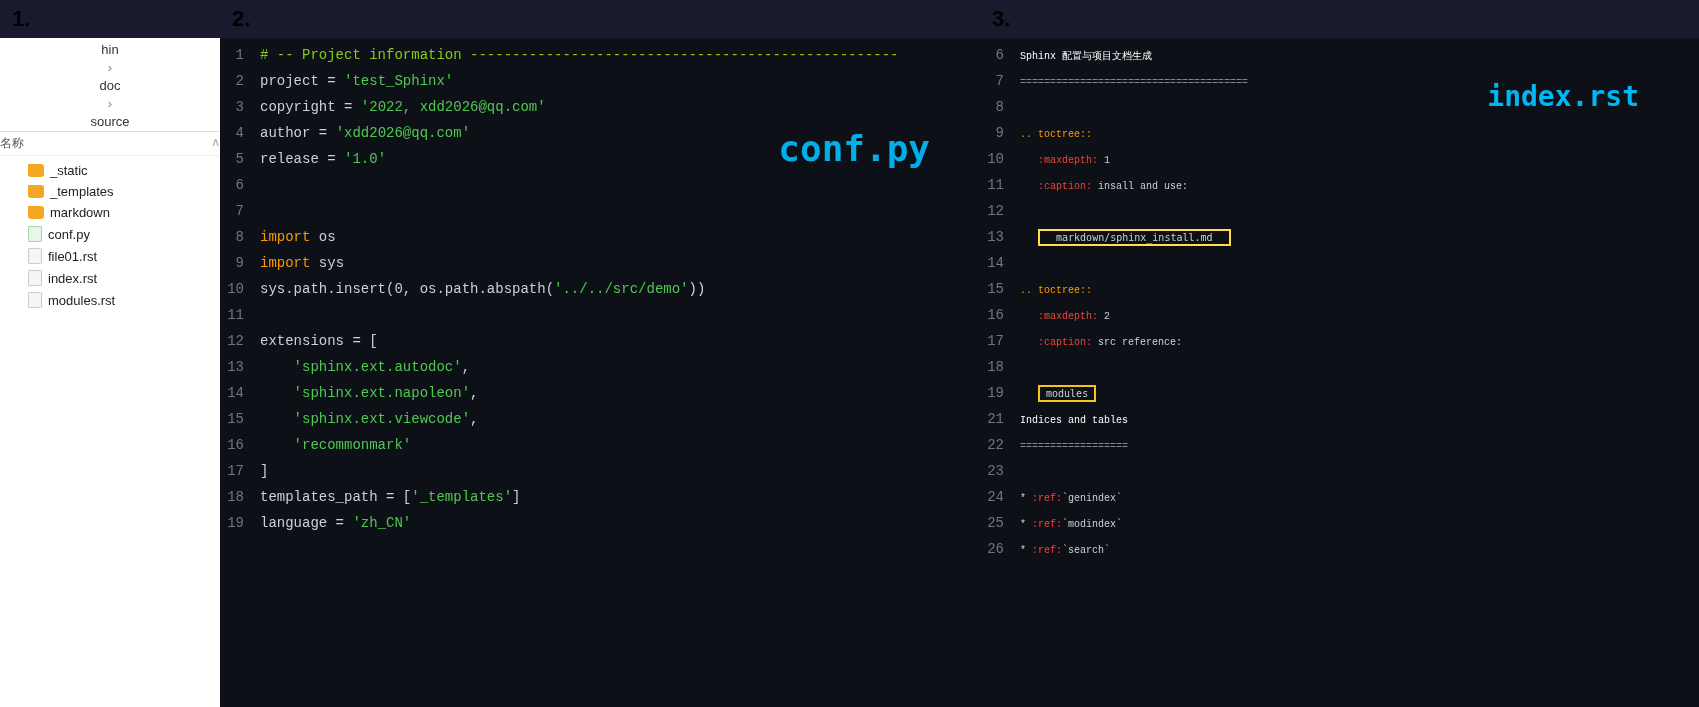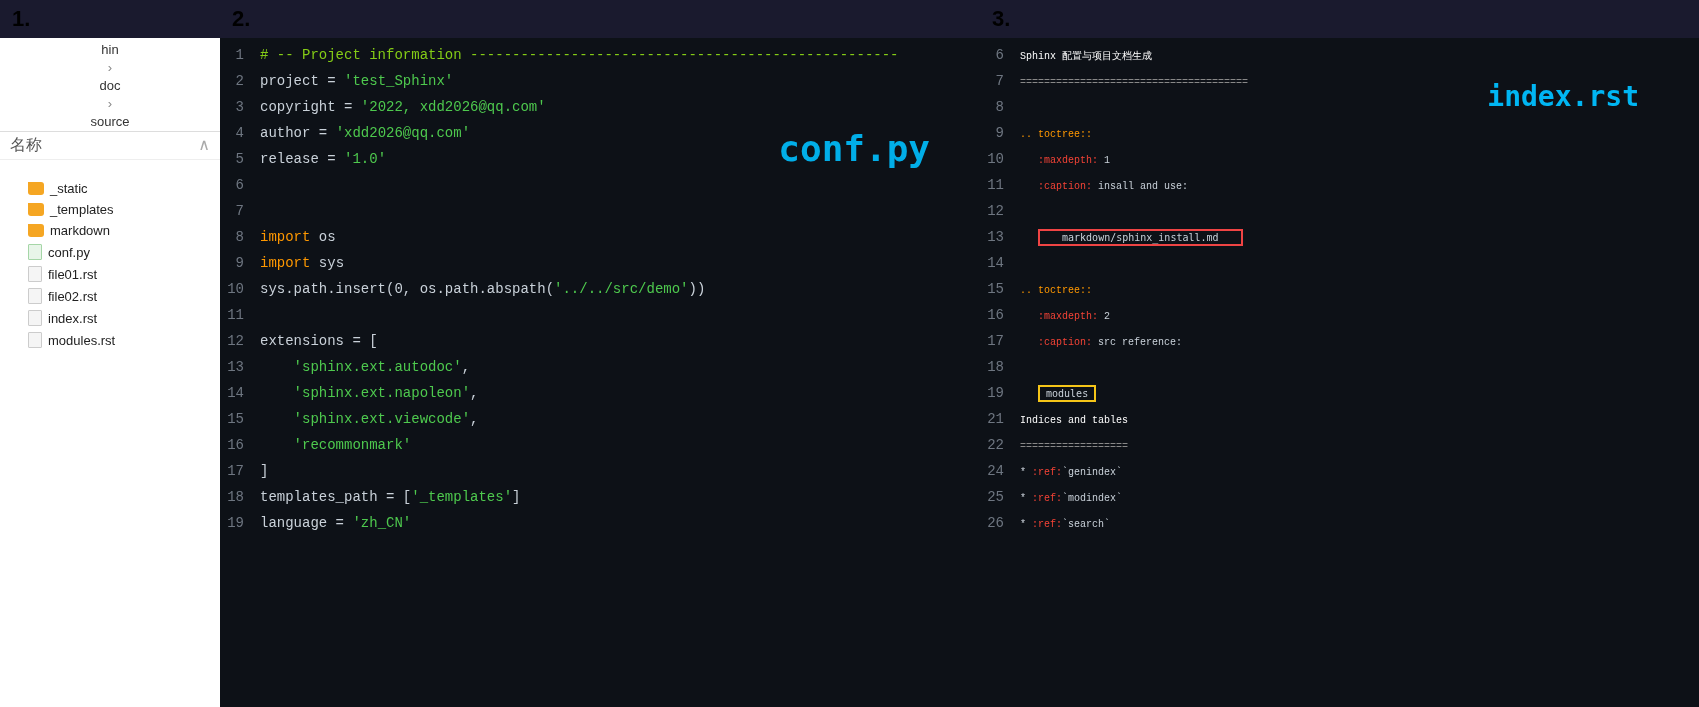--- a/index.html
+++ b/index.html
@@ -89,21 +89,21 @@
     </div>
 
     <div style="font-family:Arial,sans-serif;font-size:13px;color:#333;padding:4px 10px 2px 10px;display:flex;align-items:center;gap:3px;border-bottom:1px solid #ddd;flex-direction:column;">
       <span>hin</span>
       <span style="color:#888;">›</span>
       <span>doc</span>
       <span style="color:#888;">›</span>
       <span>source</span>
     </div>
 
-    <div style="font-family:Arial,sans-serif;font-size:16px;color:#555;padding:3px 10px;display:flex;justify-content:space-between;border-bottom:1px solid #eee;margin-bottom:18px;">
+    <div style="font-family:Arial,sans-serif;font-size:12px;color:#555;padding:3px 0;display:flex;justify-content:space-between;border-bottom:1px solid #eee;margin-bottom:4px;">
       <span>名称</span>
       <span style="color:#aaa;">∧</span>
     </div>
 
     <div>
       <div class="file-item">
         <span style="width:16px;height:13px;background:#f5a623;border-radius:0 3px 3px 3px;display:inline-block;flex-shrink:0;"></span>
         <span>_static</span>
       </div>
       <div class="file-item">
@@ -114,24 +114,20 @@
         <span style="width:16px;height:13px;background:#f5a623;border-radius:0 3px 3px 3px;display:inline-block;flex-shrink:0;"></span>
         <span>markdown</span>
       </div>
       <div class="file-item">
         <span style="width:14px;height:16px;background:#e8f5e9;border:1px solid #a5d6a7;display:inline-block;flex-shrink:0;border-radius:1px;"></span>
         <span>conf.py</span>
       </div>
       <div class="file-item">
         <span style="width:14px;height:16px;background:#f5f5f5;border:1px solid #ccc;display:inline-block;flex-shrink:0;border-radius:1px;"></span>
         <span>file01.rst</span>
-      </div>
-      <div class="file-item">
-        <span style="width:14px;height:16px;background:#f5f5f5;border:1px solid #ccc;display:inline-block;flex-shrink:0;border-radius:1px;"></span>
-        <span>file02.rst</span>
       </div>
       <div class="file-item">
         <span style="width:14px;height:16px;background:#f5f5f5;border:1px solid #ccc;display:inline-block;flex-shrink:0;border-radius:1px;"></span>
         <span>index.rst</span>
       </div>
       <div class="file-item">
         <span style="width:14px;height:16px;background:#f5f5f5;border:1px solid #ccc;display:inline-block;flex-shrink:0;border-radius:1px;"></span>
         <span>modules.rst</span>
       </div>
     </div>
@@ -281,21 +277,21 @@
         <span class="rst-content"><span class="rst-option">   :caption:</span><span class="rst-value"> insall and use:</span></span>
       </div>
 
       <div class="rst-line">
         <span class="rst-line-num">12</span>
         <span class="rst-content"></span>
       </div>
 
       <div class="rst-line">
         <span class="rst-line-num">13</span>
-        <span class="rst-content">   <span style="border:2px solid #ef4444;padding:1px 22px;color:#c9d1d9;font-family:Consolas,monospace;">markdown/sphinx_install.md</span></span>
+        <span class="rst-content">   <span style="border:2px solid #fde047;padding:1px 16px;color:#c9d1d9;font-family:Consolas,monospace;">markdown/sphinx_install.md</span></span>
       </div>
 
       <div class="rst-line">
         <span class="rst-line-num">14</span>
         <span class="rst-content"></span>
       </div>
 
       <div class="rst-line">
         <span class="rst-line-num">15</span>
         <span class="rst-content rst-directive">.. toctree::</span>
@@ -325,20 +321,24 @@
       <div class="rst-line">
         <span class="rst-line-num">21</span>
         <span class="rst-content rst-heading">Indices and tables</span>
       </div>
 
       <div class="rst-line">
         <span class="rst-line-num">22</span>
         <span class="rst-content rst-equals">==================</span>
       </div>
 
+      <div class="rst-line">
+        <span class="rst-line-num">23</span>
+        <span class="rst-content"></span>
+      </div>
 
       <div class="rst-line">
         <span class="rst-line-num">24</span>
         <span class="rst-content">* <span class="rst-ref">:ref:</span>`genindex`</span>
       </div>
 
       <div class="rst-line">
         <span class="rst-line-num">25</span>
         <span class="rst-content">* <span class="rst-ref">:ref:</span>`modindex`</span>
       </div>

